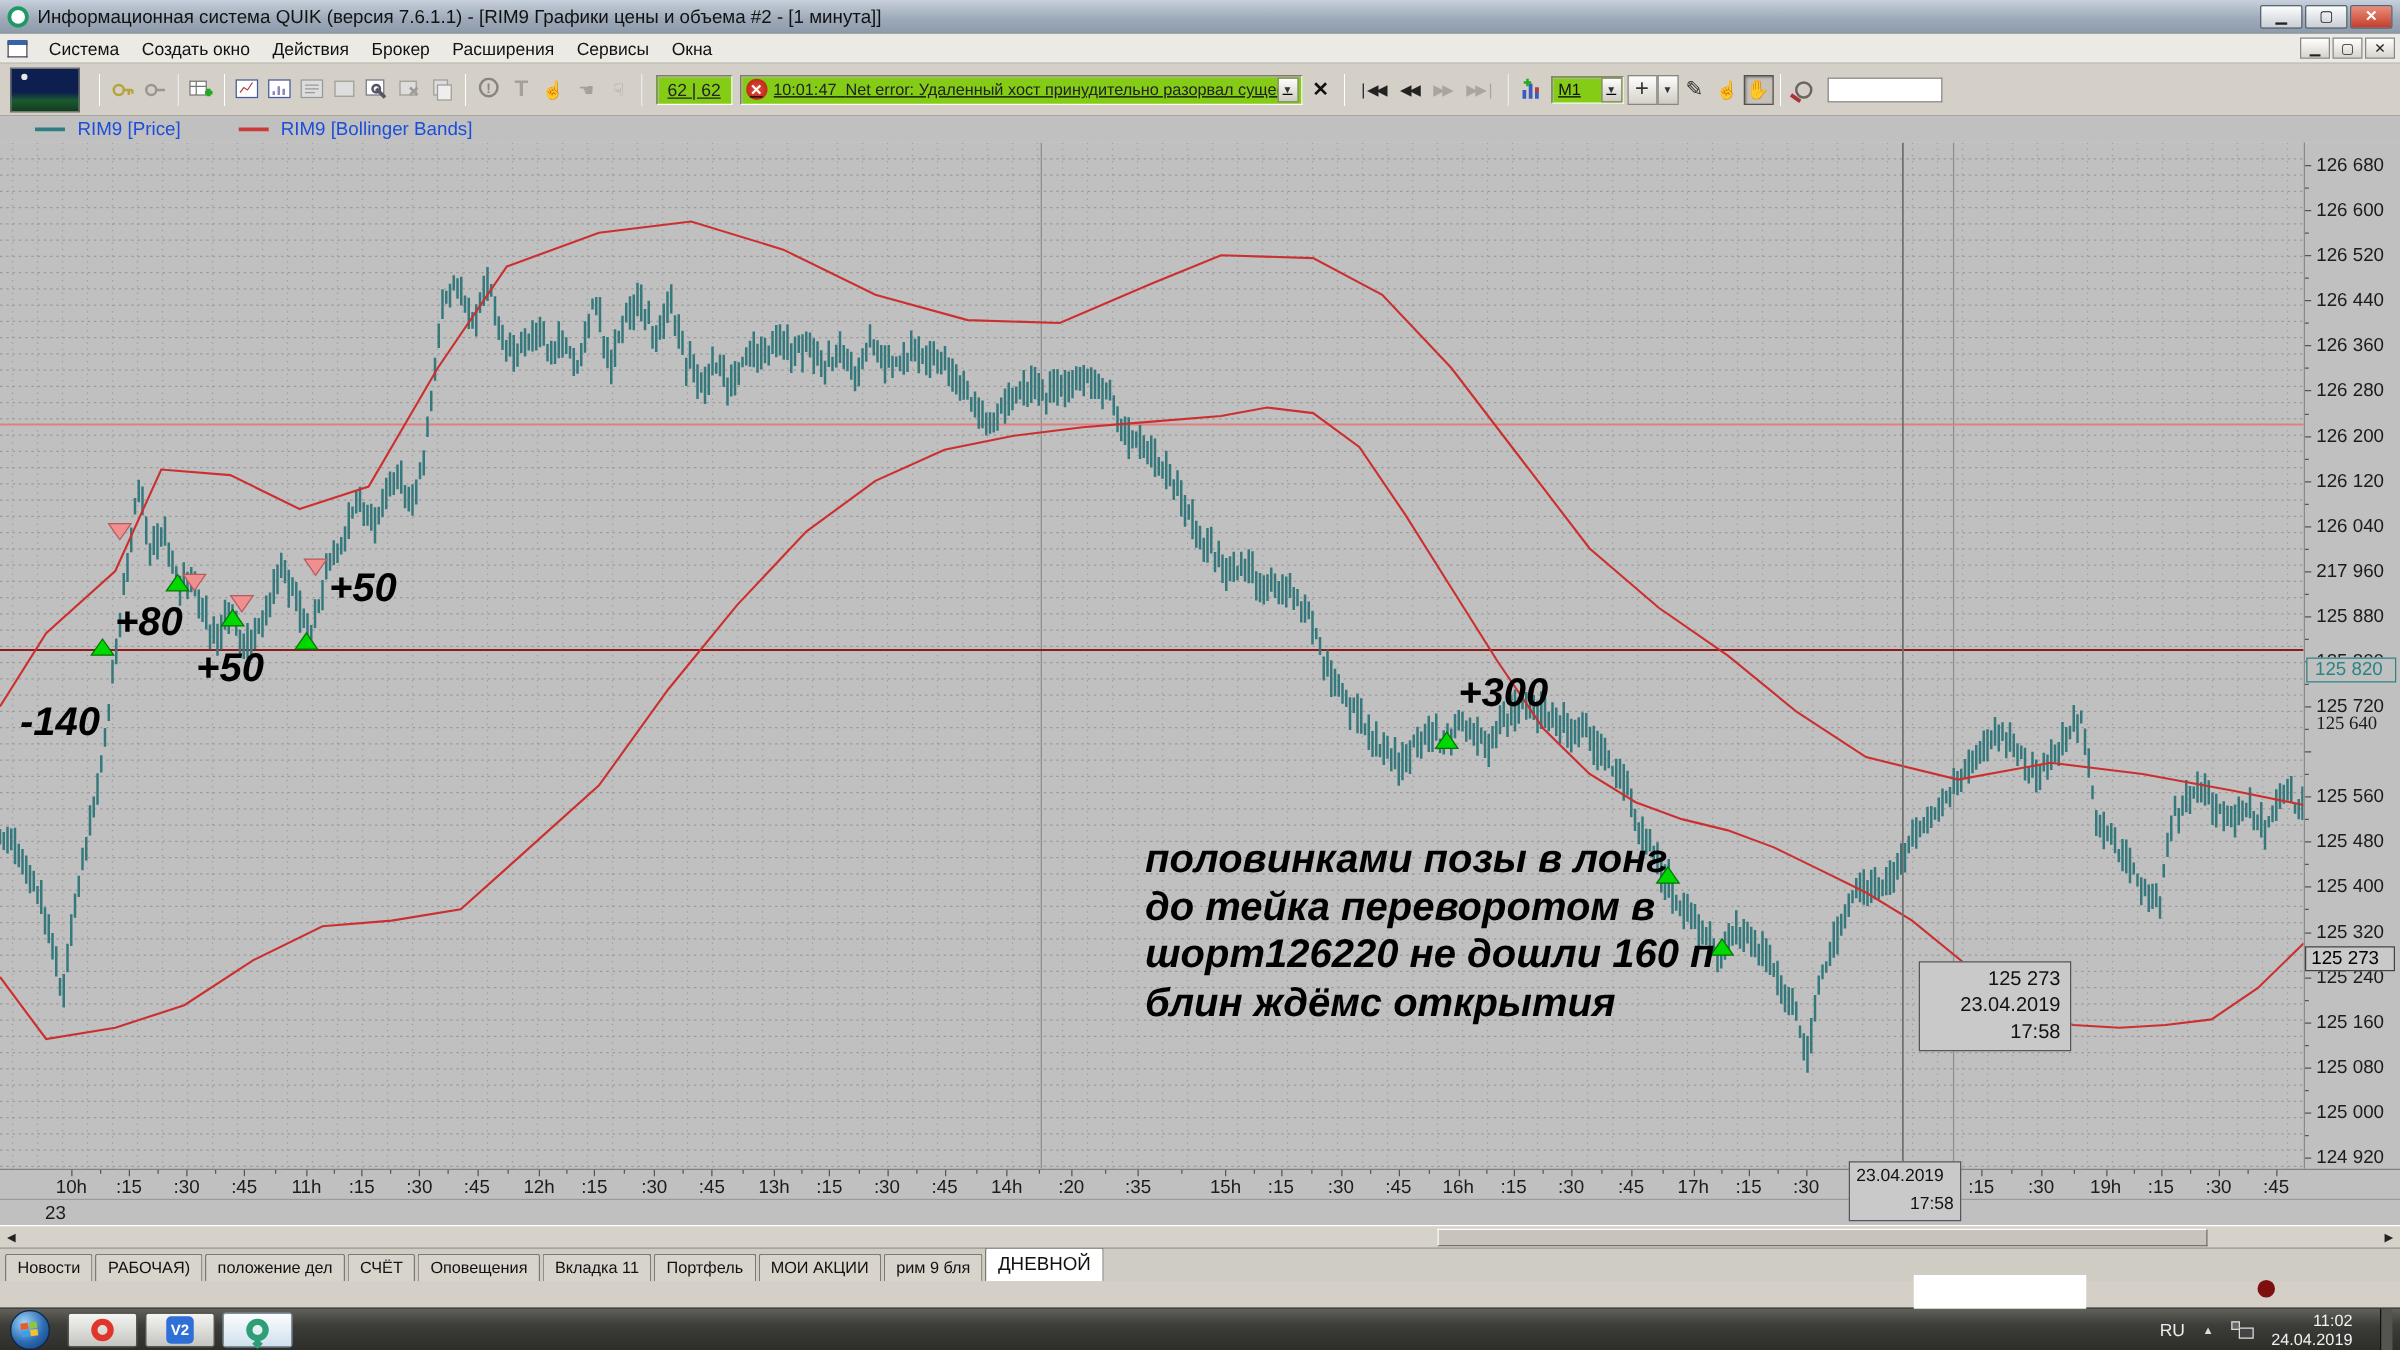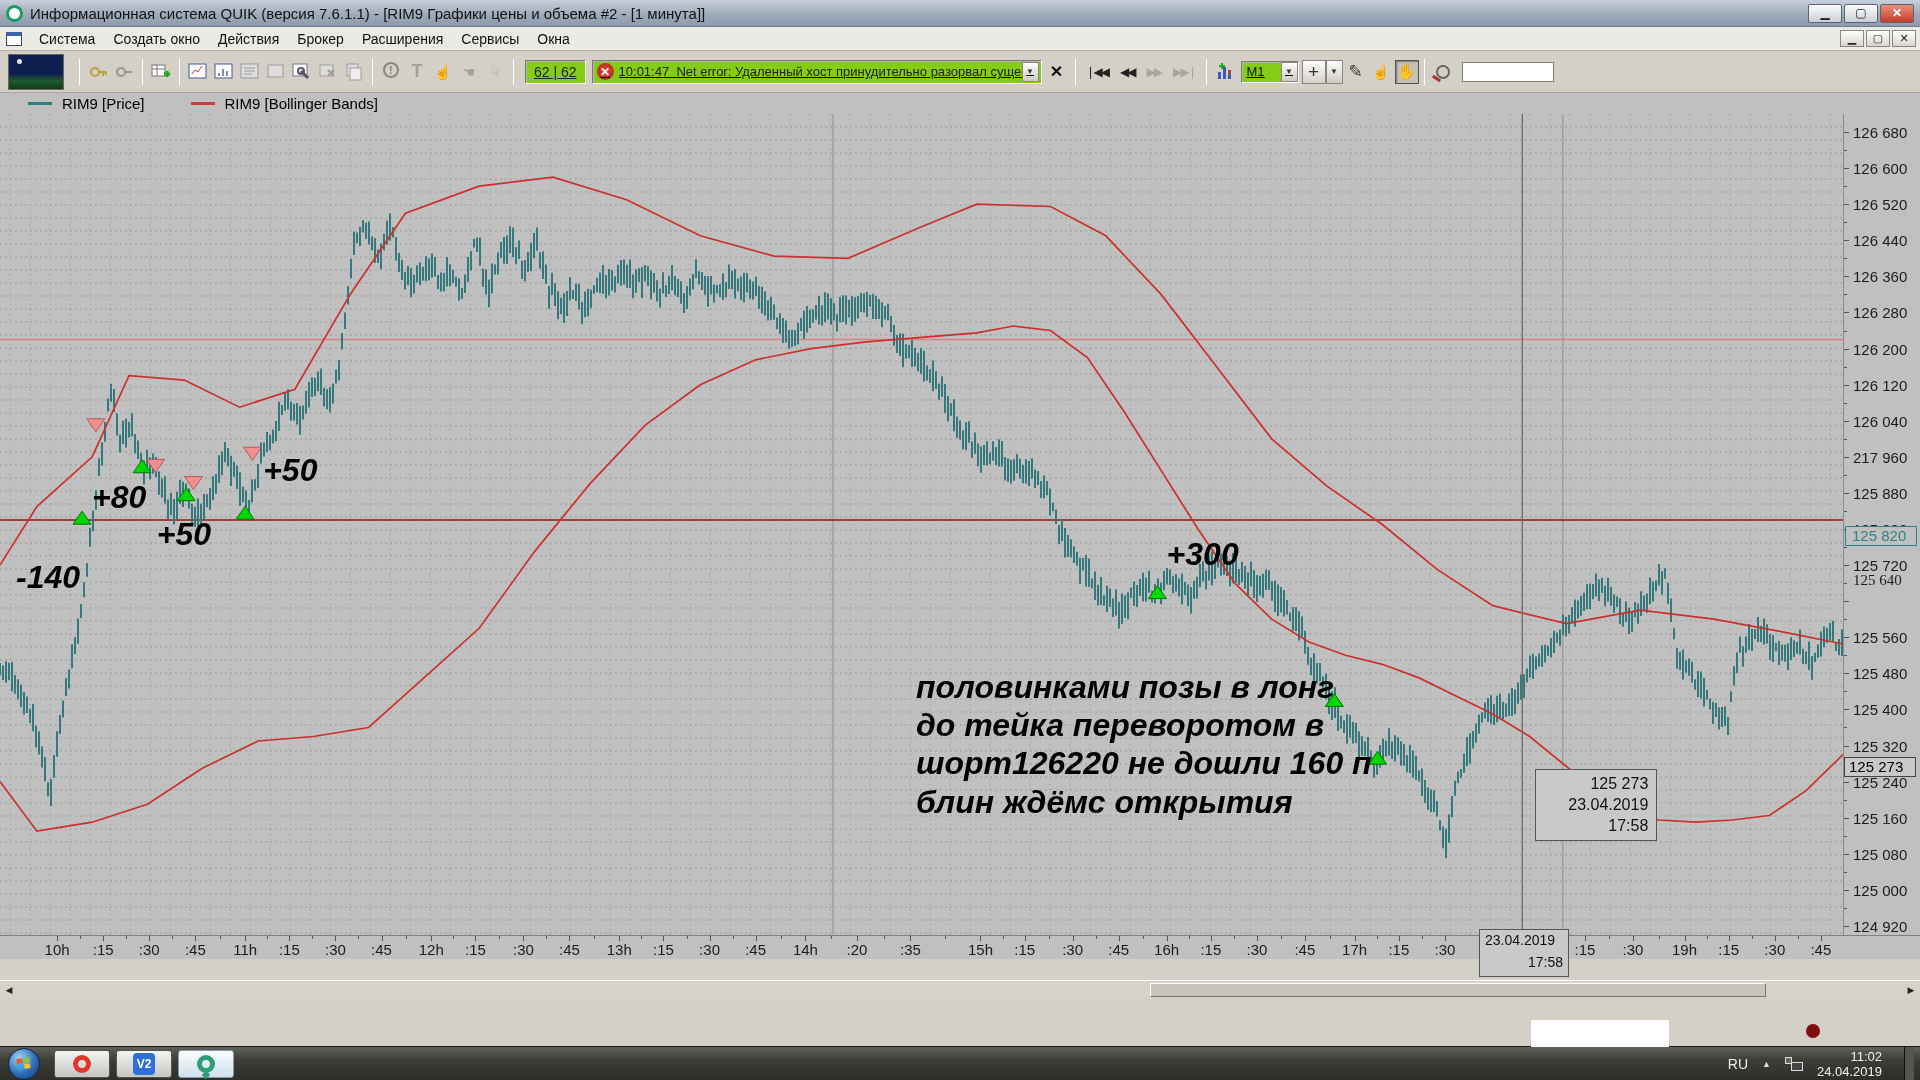--- a/index.html
+++ b/index.html
@@ -64,21 +64,21 @@
   #search-input { width:92px; height:20px; border:1px solid #7d7a74; background:#fff; font-size:13px;
     padding:0 4px; margin-left:6px; }
   .mag { width:14px; height:14px; border:2px solid #6a6660; border-radius:50%; position:relative; }
   .mag:after { content:""; position:absolute; left:-6px; top:10px; width:9px; height:3px; background:#a33;
     transform:rotate(35deg); }
 
   
   #legend { position:absolute; left:0; top:93px; width:1920px; height:21px; background:#c0c0c0;
     display:flex; align-items:center; padding-left:28px; gap:10px; }
   .leg-dash { width:24px; height:3px; }
-  .leg-label { font-size:15px; color:#000000; margin-right:36px; }
+  .leg-label { font-size:15px; color:#1d4ed8; margin-right:36px; }
 
   
   #plot { position:absolute; left:0; top:114px; width:1843px; height:821px; background:#c0c0c0; }
   #plot svg { position:absolute; left:0; top:0; }
   .annot { position:absolute; font-size:32px; font-weight:bold; font-style:italic; color:#000;
     transform:translateY(-52%); white-space:nowrap; letter-spacing:0px; }
   #tooltip { position:absolute; width:122px; height:72px; background:#c9c9c9; border:1px solid #55565a;
     font-size:16px; color:#111; text-align:right; padding:3px 8px; line-height:21px; }
 
   
@@ -530,31 +530,46 @@
         <div class="xlab" style="left: 1728.73px;">:15</div>
         <div class="xtick" style="left: 1728.73px;"></div>
         <div class="xtick" style="left: 1751.77px; height: 3px;"></div>
         <div class="xlab" style="left: 1774.81px;">:30</div>
         <div class="xtick" style="left: 1774.81px;"></div>
         <div class="xtick" style="left: 1797.85px; height: 3px;"></div>
         <div class="xlab" style="left: 1820.88px;">:45</div>
         <div class="xtick" style="left: 1820.88px;"></div>
       </div>
     </div>
+  <div id="dayrow">
+    <div id="daylab">23</div>
+  </div>
   <div id="datebox">
     <div class="d1">23.04.2019</div>
     <div class="d2">17:58</div>
   </div>
 
   <div id="hscroll">
     <div class="sarrow" style="left:1px;">◀</div>
     <div id="sthumb"></div>
     <div class="sarrow" style="right:1px;">▶</div>
   </div>
 
+  <div id="tabsrow">
+      <div class="tab">Новости</div>
+      <div class="tab">РАБОЧАЯ)</div>
+      <div class="tab">положение дел</div>
+      <div class="tab">СЧЁТ</div>
+      <div class="tab">Оповещения</div>
+      <div class="tab">Вкладка 11</div>
+      <div class="tab">Портфель</div>
+      <div class="tab">МОИ АКЦИИ</div>
+      <div class="tab">рим 9 бля</div>
+      <div class="tab active">ДНЕВНОЙ</div>
+    </div>
   <div id="bottomstrip"></div>
   <div id="whitebox"></div>
   <div id="reddot"></div>
 
   <div id="taskbar">
     <div id="startorb">
         <div id="orbflag">
           <i></i>
           <i></i>
           <i></i>

